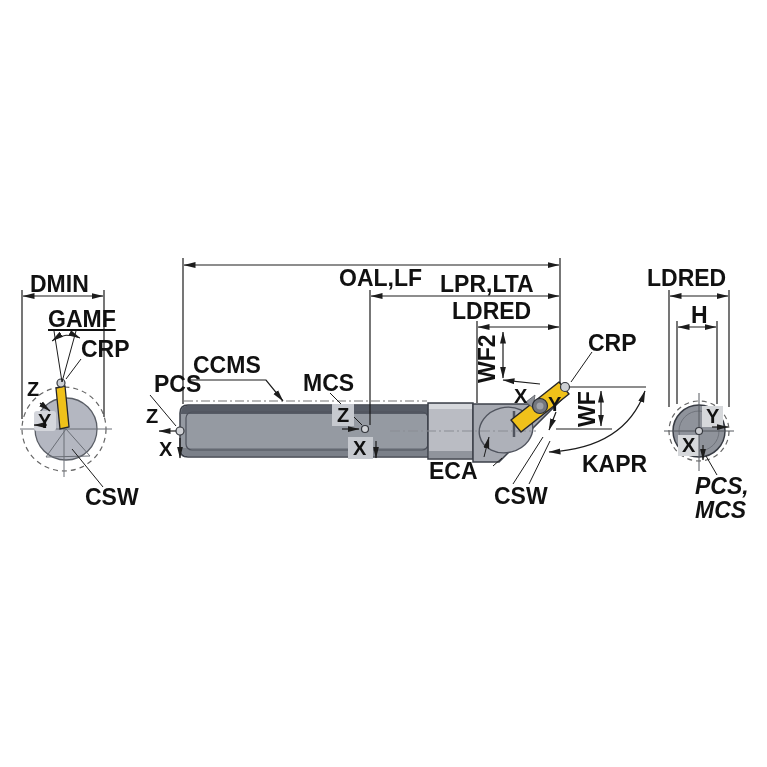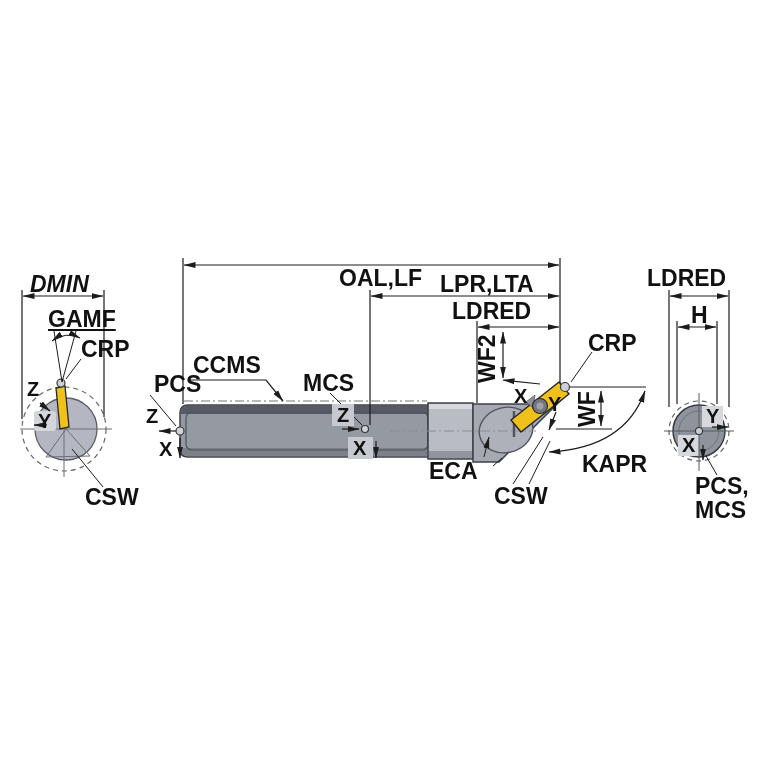--- a/index.html
+++ b/index.html
@@ -141,21 +141,21 @@
       <line x1="677" y1="321" x2="677" y2="404"></line>
       <line x1="717" y1="321" x2="717" y2="404"></line>
       <line x1="678" y1="327" x2="716" y2="327" marker-start="url(#arrS)" marker-end="url(#arrE)"></line>
       <line x1="712" y1="427" x2="728" y2="427" marker-end="url(#arrE)"></line>
       <line x1="703" y1="445" x2="703" y2="460" marker-end="url(#arrE)"></line>
       <line x1="717" y1="475" x2="706" y2="456" stroke-width="1"></line>
     </g>
   </g>
 </svg>
 
-<div class="lbl" style="left:30px;top:272px;font-style:italic;">DMIN</div>
+<div class="lbl" style="left:30px;top:272px;">DMIN</div>
 <div class="lbl" style="left:48px;top:307px;text-decoration:underline;">GAMF</div>
 <div class="lbl" style="left:81px;top:337px;">CRP</div>
 <div class="lbl" style="left:85px;top:485px;">CSW</div>
 <div class="ax" style="left:27px;top:379px;">Z</div>
 <div class="ax" style="left:38px;top:411px;">Y</div>
 
 <div class="lbl" style="left:339px;top:241px;margin-top:25px;">OAL,LF</div>
 <div class="lbl" style="left:440px;top:272px;">LPR,LTA</div>
 <div class="lbl" style="left:452px;top:299px;">LDRED</div>
 <div class="lbl rot" style="left:464px;top:348px;width:46px;height:24px;">WF2</div>
@@ -172,18 +172,18 @@
 <div class="ax" style="left:159px;top:439px;">X</div>
 <div class="ax" style="left:337px;top:405px;">Z</div>
 <div class="ax" style="left:353px;top:438px;">X</div>
 <div class="ax" style="left:514px;top:386px;">X</div>
 <div class="ax" style="left:548px;top:394px;">Y</div>
 
 <div class="lbl" style="left:647px;top:266px;">LDRED</div>
 <div class="lbl" style="left:691px;top:303px;">H</div>
 <div class="ax" style="left:706px;top:406px;">Y</div>
 <div class="ax" style="left:682px;top:435px;">X</div>
-<div class="lbl two-line" style="left:695px;top:474px;">
+<div class="lbl two-line" style="left:695px;top:474px;font-style:italic;">
   <div>PCS,</div>
   <div>MCS</div>
 </div>
 
 </div>
 
 </body></html>

